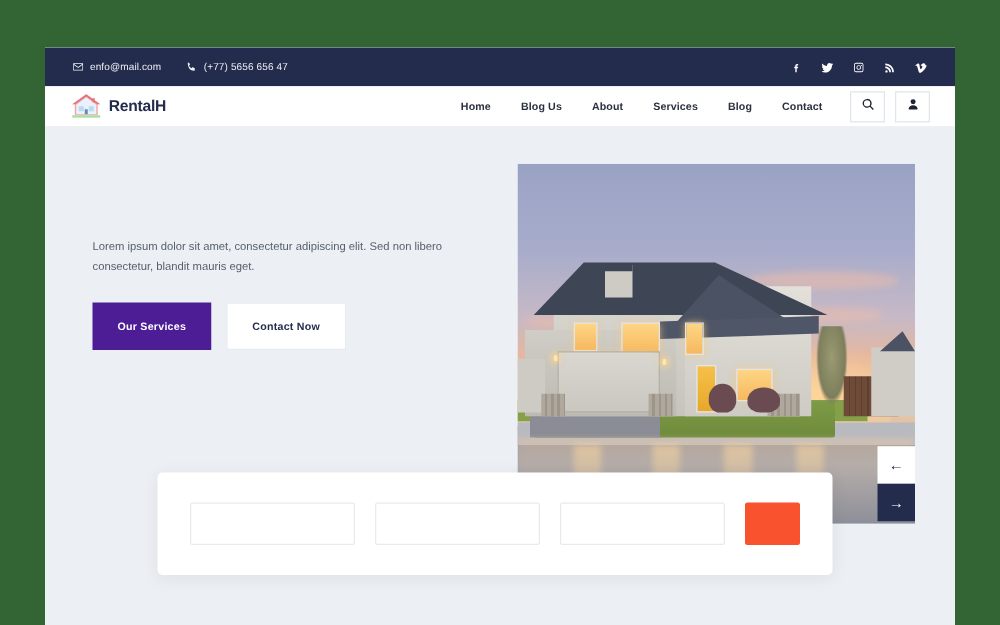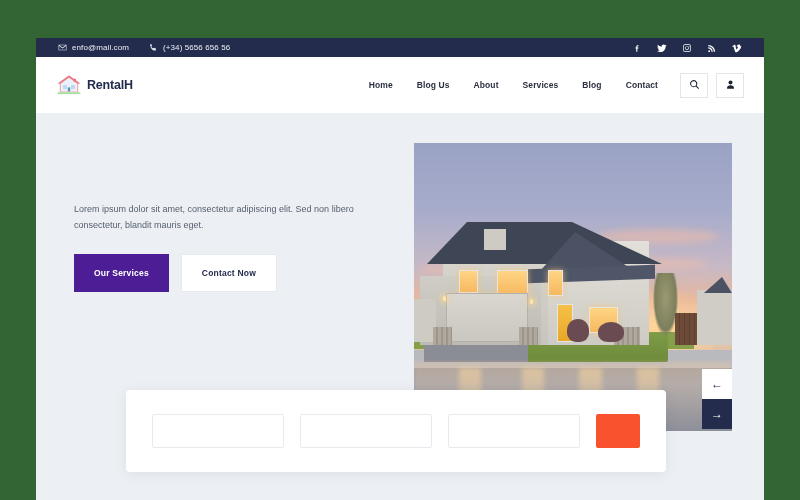--- a/index.html
+++ b/index.html
@@ -11,35 +11,35 @@
 
   
   #page {
     position: absolute; left: 36px; top: 38px;
     width: 728px; height: 462px;
     background: #eceff3; overflow: hidden;
   }
 
   
   .topbar {
-    height: 19px; background: #242c4e;
+    height: 31px; background: #242c4e;
     display: flex; align-items: center;
     padding: 0 22px; color: #ffffff;
   }
   .topbar-left { display: flex; align-items: center; gap: 20px; }
   .tb-item { display: flex; align-items: center; gap: 5px; font-size: 8px; letter-spacing: .1px; color: #eceff3; }
   .tb-icon { display: inline-flex; width: 9px; height: 9px; align-items: center; justify-content: center; }
   .tb-icon svg { width: 9px; height: 9px; fill: #eceff3; }
   .topbar-right { margin-left: auto; display: flex; align-items: center; gap: 14px; }
   .soc { display: inline-flex; width: 11px; height: 11px; align-items: center; justify-content: center; cursor: pointer; }
   .soc svg { width: 10px; height: 10px; fill: #ffffff; }
 
   
   .header {
-    height: 56px; background: #ffffff;
+    height: 32px; background: #ffffff;
     display: flex; align-items: center; padding: 0 20px;
   }
   .logo { display: flex; align-items: center; gap: 5px; cursor: pointer; }
   .logo-mark { width: 26px; height: 24px; position: relative; }
   .logo-text { font-size: 12.5px; font-weight: 700; color: #242c4e; letter-spacing: -.2px; }
 
   .nav { margin-left: auto; display: flex; align-items: flex-start; gap: 24px; }
   .nav-item {
     font-size: 8.5px; color: #2b3040; font-weight: 600;
     letter-spacing: .1px; cursor: pointer; white-space: nowrap;
@@ -240,21 +240,21 @@
         </span>
         <span>enfo@mail.com</span>
       </div>
 
       <div class="tb-item">
         <span class="tb-icon">
           <svg viewBox="0 0 16 16">
               <path d="M3.2 1.6c.5 0 .9.3 1.1.8l.8 2c.2.5 0 1-.4 1.3l-.8.6c.8 1.6 2 2.8 3.6 3.6l.6-.8c.3-.4.8-.6 1.3-.4l2 .8c.5.2.8.6.8 1.1v1.8c0 .7-.6 1.2-1.3 1.1C5.8 13 3 10.2 2.1 3.1c-.1-.7.4-1.3 1.1-1.5z"></path>
             </svg>
         </span>
-        <span>(+34) 5656 656 56</span>
+        <span>(+77) 5656 656 47</span>
       </div>
 
     </div>
 
     <div class="topbar-right">
       <span class="soc">
         <svg viewBox="0 0 16 16">
             <path d="M10.4 5.3H9.1c-.3 0-.5.2-.5.6v1.2h1.8l-.2 1.8H8.6V14H6.8V8.9H5.4V7.1h1.4V5.7c0-1.4.8-2.3 2.2-2.3h1.4v1.9z"></path>
           </svg>
       </span>

